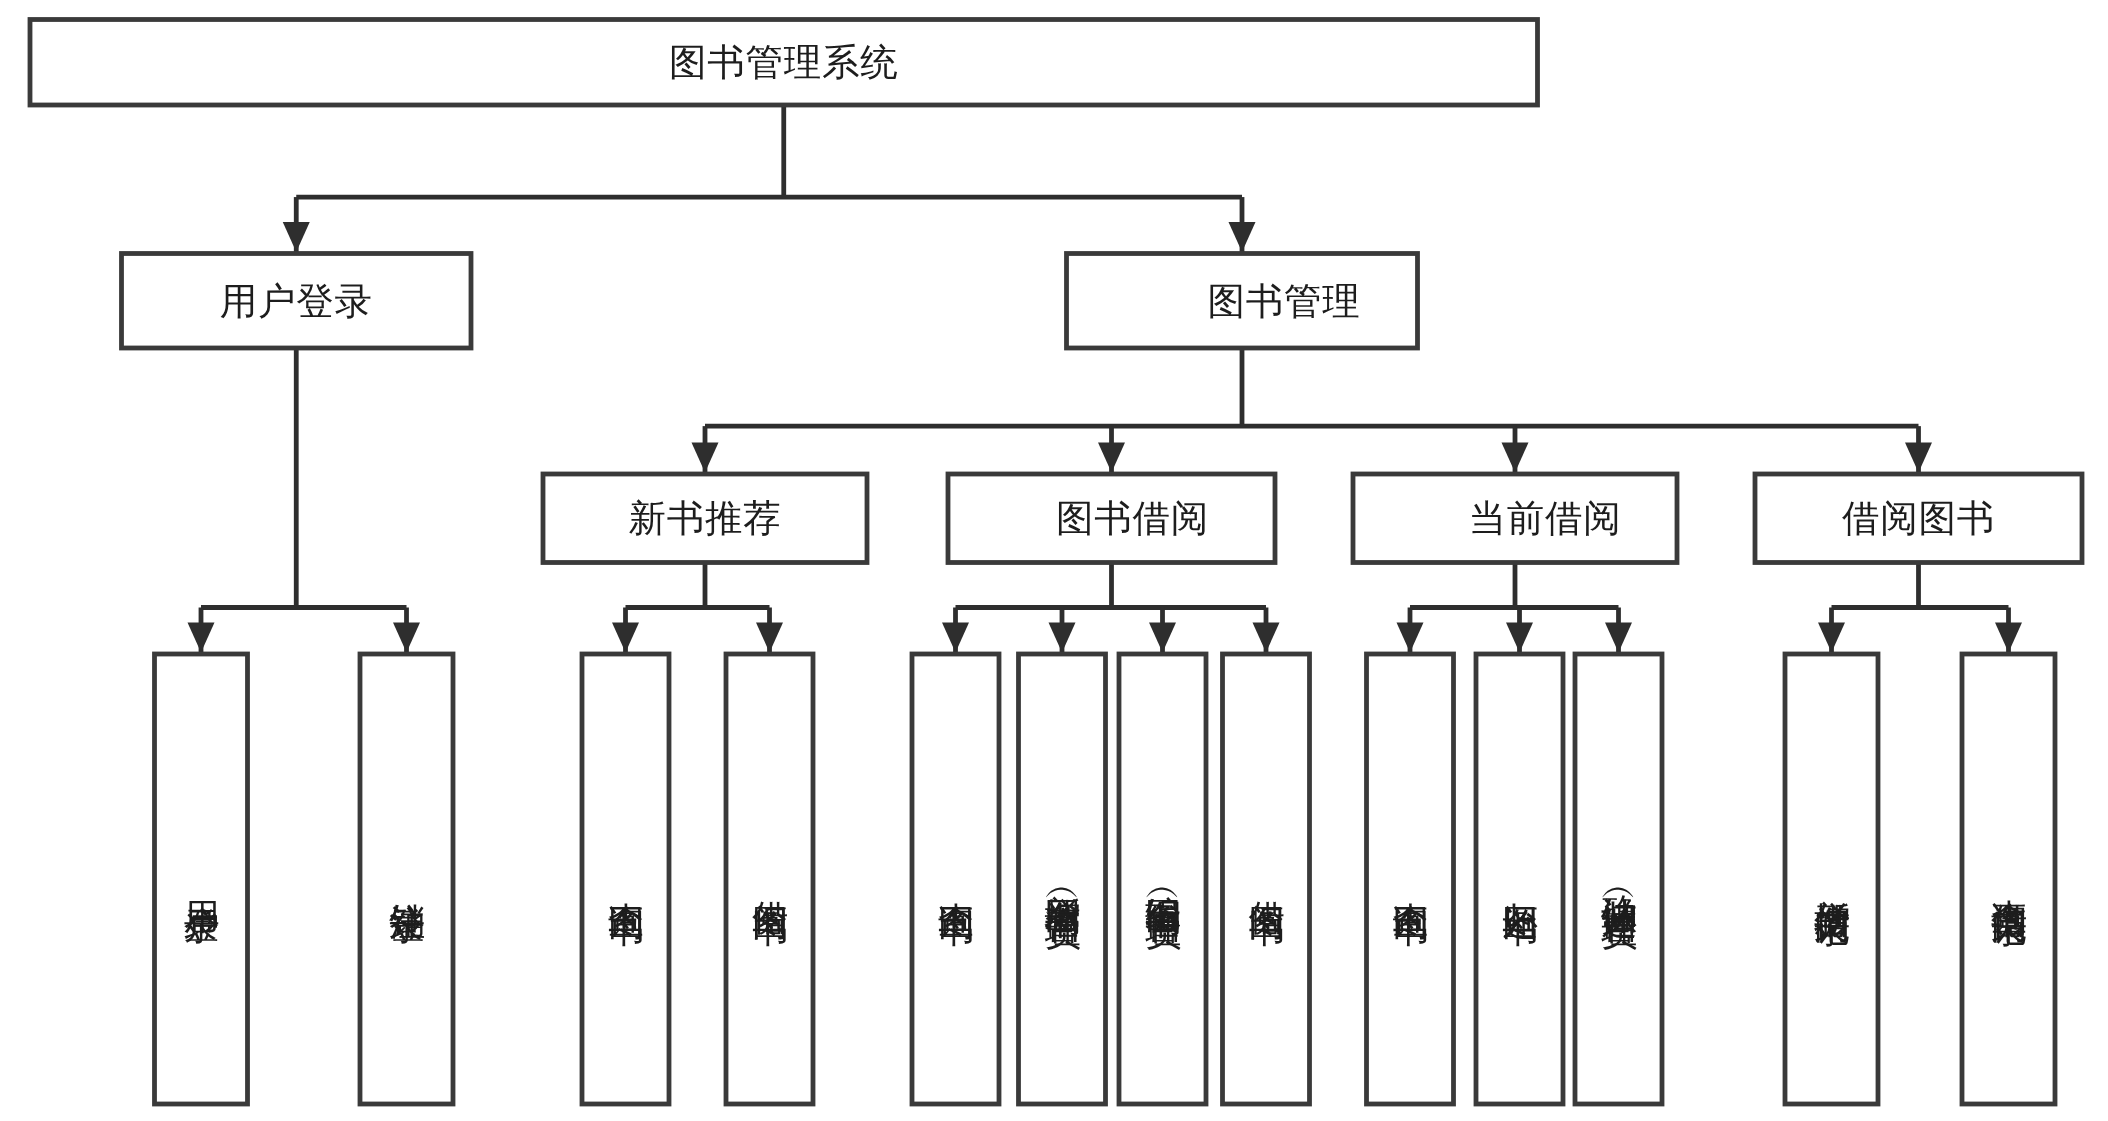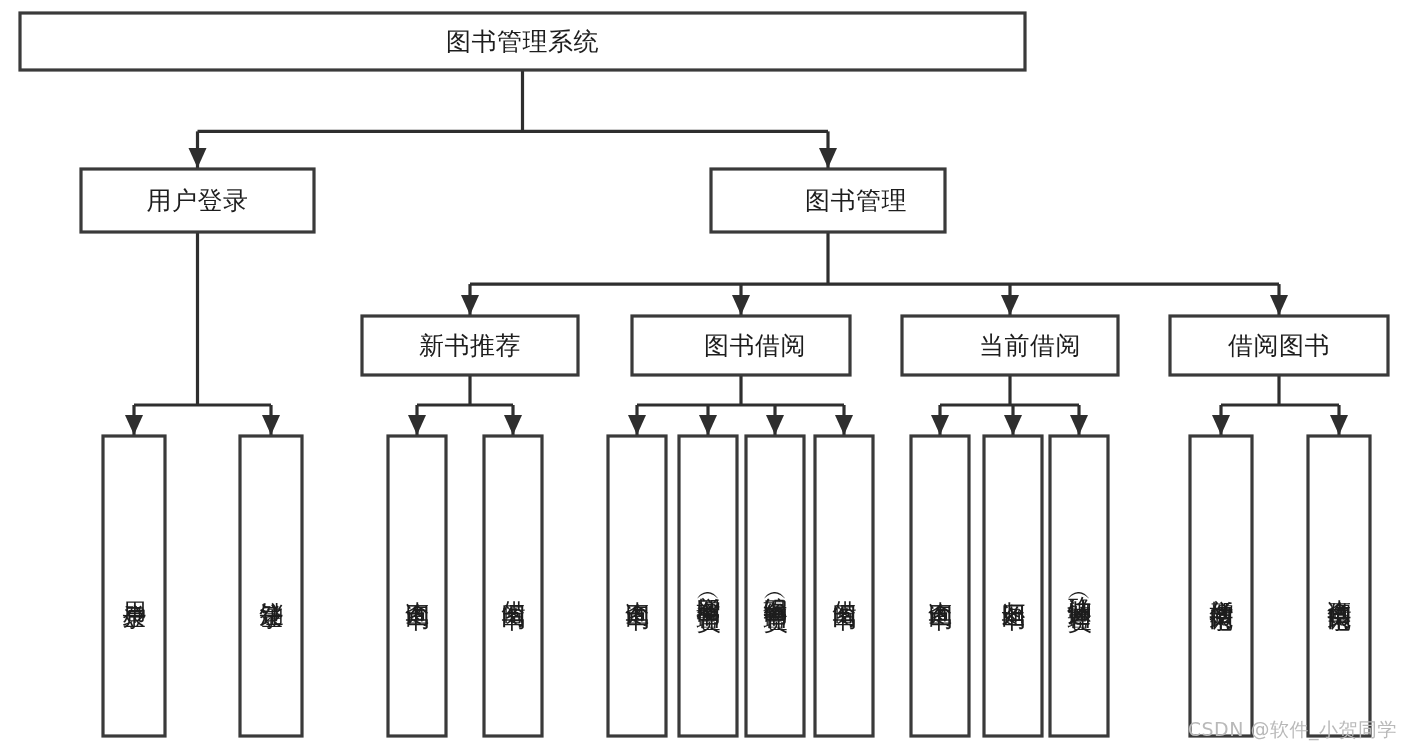--- a/index.html
+++ b/index.html
@@ -169,14 +169,13 @@
       <div class="node-label vertical" style="left: 608px; top: 436px; width: 58px; height: 300px;">查询图书</div>
       <div class="node-label vertical" style="left: 679px; top: 436px; width: 58px; height: 300px;">新增图书（管理员）</div>
       <div class="node-label vertical" style="left: 746px; top: 436px; width: 58px; height: 300px;">编辑图书（管理员）</div>
       <div class="node-label vertical" style="left: 815px; top: 436px; width: 58px; height: 300px;">借阅图书</div>
       <div class="node-label vertical" style="left: 911px; top: 436px; width: 58px; height: 300px;">查询图书</div>
       <div class="node-label vertical" style="left: 984px; top: 436px; width: 58px; height: 300px;">归还图书</div>
       <div class="node-label vertical" style="left: 1050px; top: 436px; width: 58px; height: 300px;">确认归还（管理员）</div>
       <div class="node-label vertical" style="left: 1190px; top: 436px; width: 62px; height: 300px;">新增借阅记录</div>
       <div class="node-label vertical" style="left: 1308px; top: 436px; width: 62px; height: 300px;">查询借阅记录</div>
     </div>
-  <div class="watermark">CSDN @软件_小贺同学</div>
 </div>
 
 </body></html>

